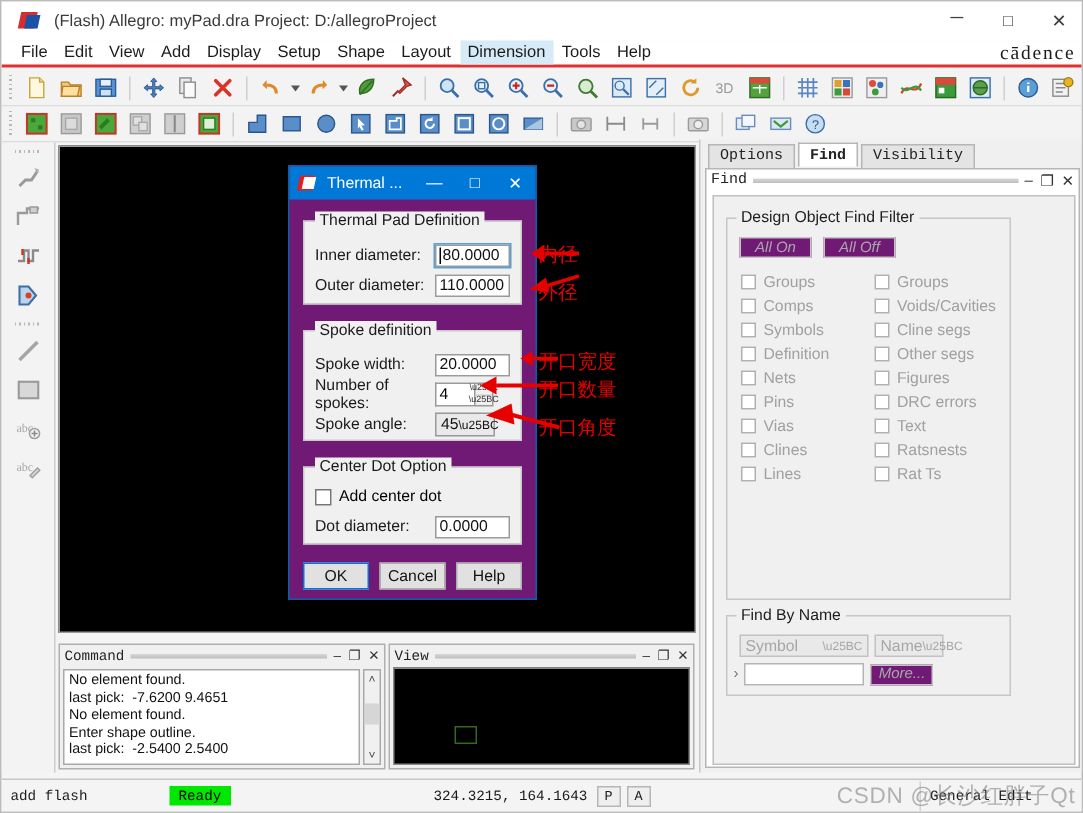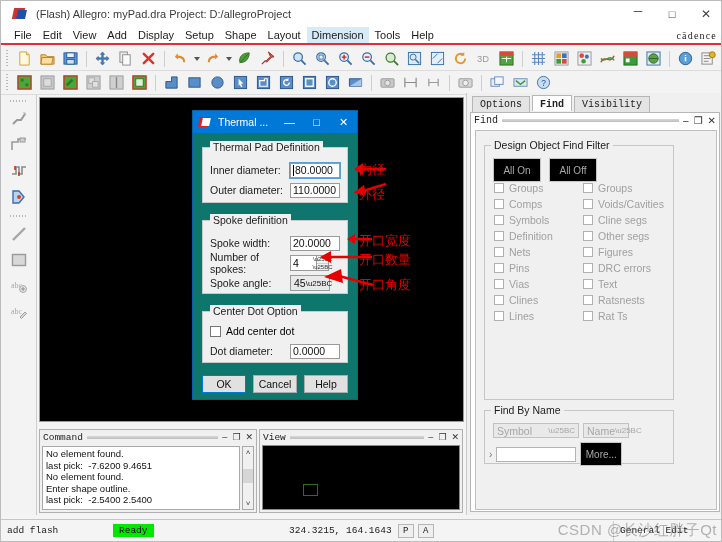--- a/index.html
+++ b/index.html
@@ -48,21 +48,21 @@
     background: #ffffff; display: flex; align-items: center;
     border-bottom: 2px solid #e03030;
   }
   .menu-item {
     font-size: 11px; color: #1b1b1b; padding: 2px 5px; margin-left: 1px;
     line-height: 12px; white-space: nowrap;
   }
   .menu-item:first-child { margin-left: 8px; }
   .menu-item.active { background: #d6eaf8; }
   .brand {
-    margin-left: auto; margin-right: 6px; font-size: 10px; color: #1b1b1b;
+    margin-left: auto; margin-right: 6px; font-size: 13px; color: #1b1b1b;
     letter-spacing: 1.2px; font-family: "Liberation Serif", serif;
   }
 
   
   .toolbar {
     position: absolute; left: 0; width: 722px; height: 24px;
     background: #f3f3f3; border-bottom: 1px solid #dcdcdc;
     display: flex; align-items: center;
   }
   .toolbar.row1 { top: 46px; }
@@ -120,22 +120,22 @@
   .pcontent { position: absolute; left: 4px; top: 17px; width: 242px; height: 380px; background: #f0f0f0; border: 1px solid #c0c0c0; }
 
   .group {
     position: absolute; border: 1px solid #c6c6c6;
   }
   .group > .gtitle {
     position: absolute; left: 6px; top: -7px; background: #f0f0f0;
     font-size: 10.5px; color: #202020; padding: 0 3px; white-space: nowrap;
   }
   .gbtn {
-    font-size: 10px; color: #a8a8a8; background: #000000; border: 1px solid #c4c4c4;
-    width: 48px; height: 24px; display: flex; align-items: center; justify-content: center;
+    font-size: 10px; color: #a8a8a8; background: #701a75; border: 1px solid #c4c4c4;
+    width: 48px; height: 14px; display: flex; align-items: center; justify-content: center; font-style: italic;
   }
   .cbrow { display: flex; align-items: center; height: 16px; }
   .cbox { width: 10px; height: 10px; border: 1px solid #b0b0b0; background: #fff; margin-right: 5px; flex: 0 0 auto; }
   .cblabel { font-size: 10.5px; color: #a0a0a0; white-space: nowrap; }
   .selbox {
     border: 1px solid #c2c2c2; background: #e9e9e9; height: 15px;
     display: flex; align-items: center; padding: 0 3px; font-size: 10.5px; color: #a6a6a6;
   }
   .selbox .arr { margin-left: auto; font-size: 8px; color: #a6a6a6; }
   .txtbox { border: 1px solid #b4b4b4; background: #fff; height: 15px; }
@@ -168,21 +168,21 @@
     font-family: "Liberation Mono", monospace; font-size: 9.5px; color: #1a1a1a;
   }
   .sb-cell { height: 20px; display: flex; align-items: center; padding: 0 6px; border-right: 1px solid #d2d2d2; }
   .sb-ready { background: #00e800; color: #000; padding: 1px 6px; font-size: 9.5px; }
   .sb-sq { width: 16px; height: 14px; border: 1px solid #b6b6b6; background: #efefef;
     display: flex; align-items: center; justify-content: center; margin-right: 4px; font-size: 9px; }
 
   
   .dialog {
     position: absolute; left: 191px; top: 109px; width: 166px; height: 290px;
-    background: #0f766e; border: 1px solid #0c5fa5; box-shadow: 2px 2px 6px rgba(0,0,0,.35);
+    background: #701a75; border: 1px solid #0c5fa5; box-shadow: 2px 2px 6px rgba(0,0,0,.35);
   }
   .dlg-title {
     height: 22px; background: #0078d7; display: flex; align-items: center;
     color: #ffffff; font-size: 10.5px;
   }
   .dlg-ico { width: 14px; height: 12px; margin: 0 5px 0 6px; position: relative; flex: 0 0 auto; }
   .dlg-ico .s1 { position:absolute; left:0; top:1px; width:10px; height:10px; background:#e02020; transform: skewX(-12deg); }
   .dlg-ico .s2 { position:absolute; left:3px; top:2px; width:8px; height:8px; background:#ffffff; transform: skewX(-12deg); }
   .dlg-btns { margin-left: auto; display: flex; }
   .dlg-btn { width: 27px; height: 22px; display: flex; align-items: center; justify-content: center; font-size: 11px; color: #fff; }

